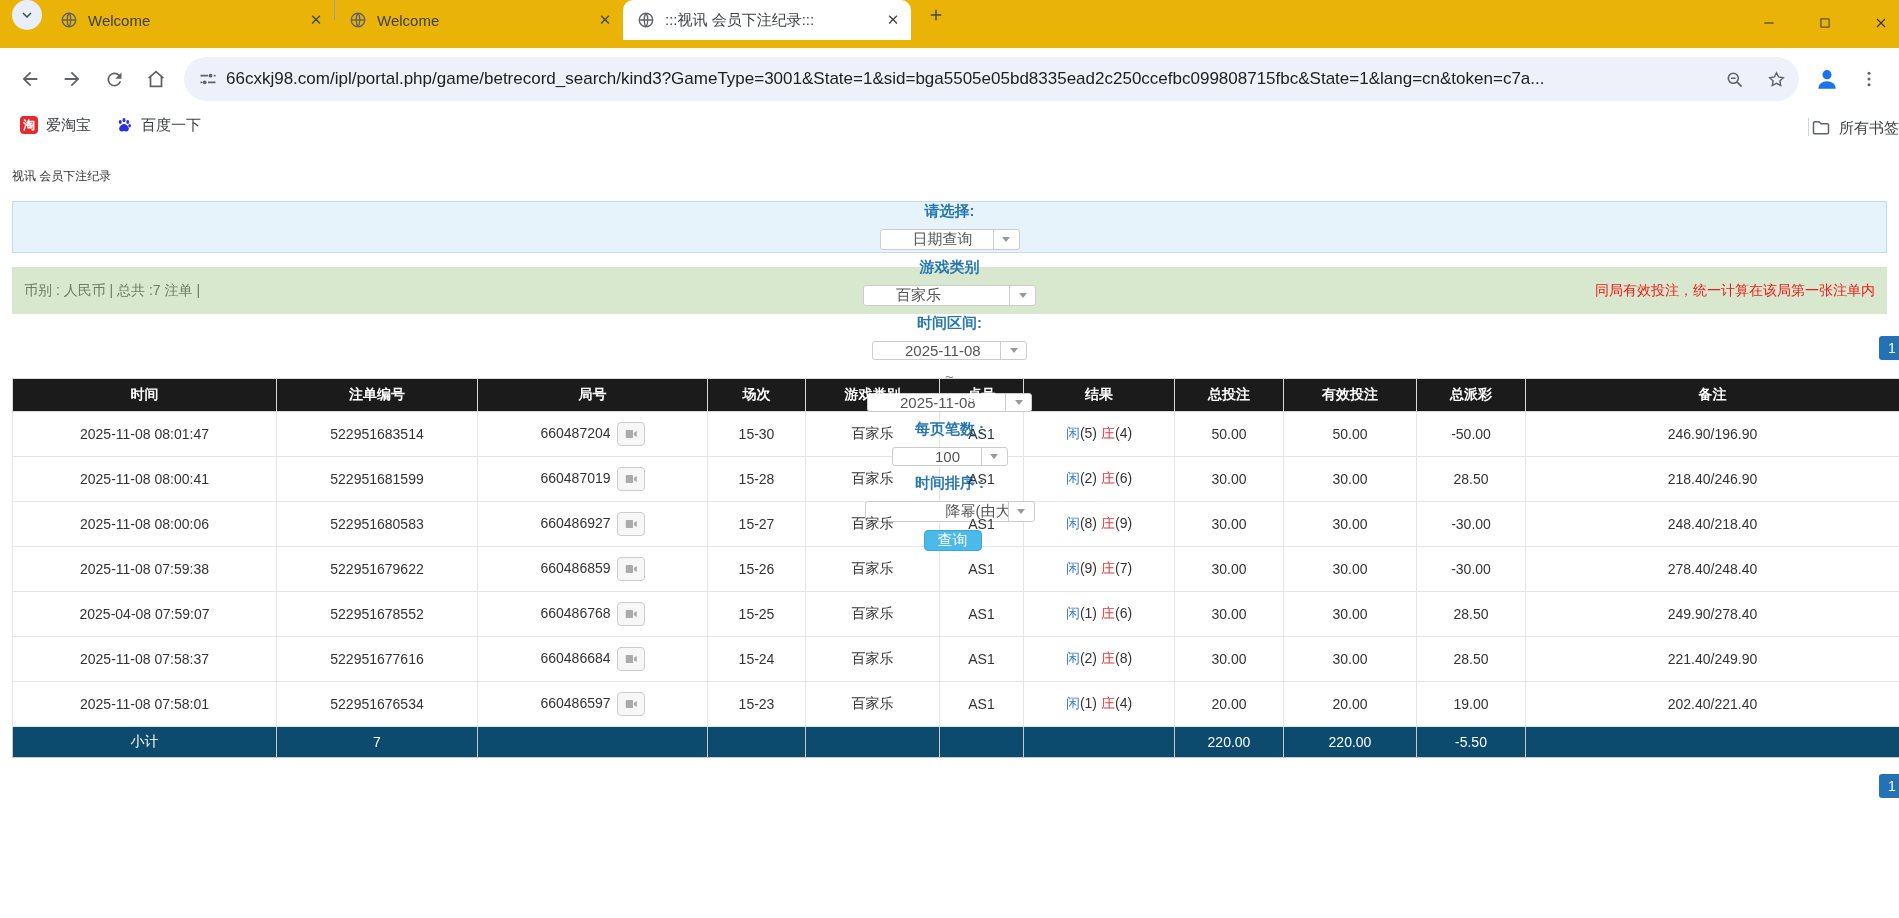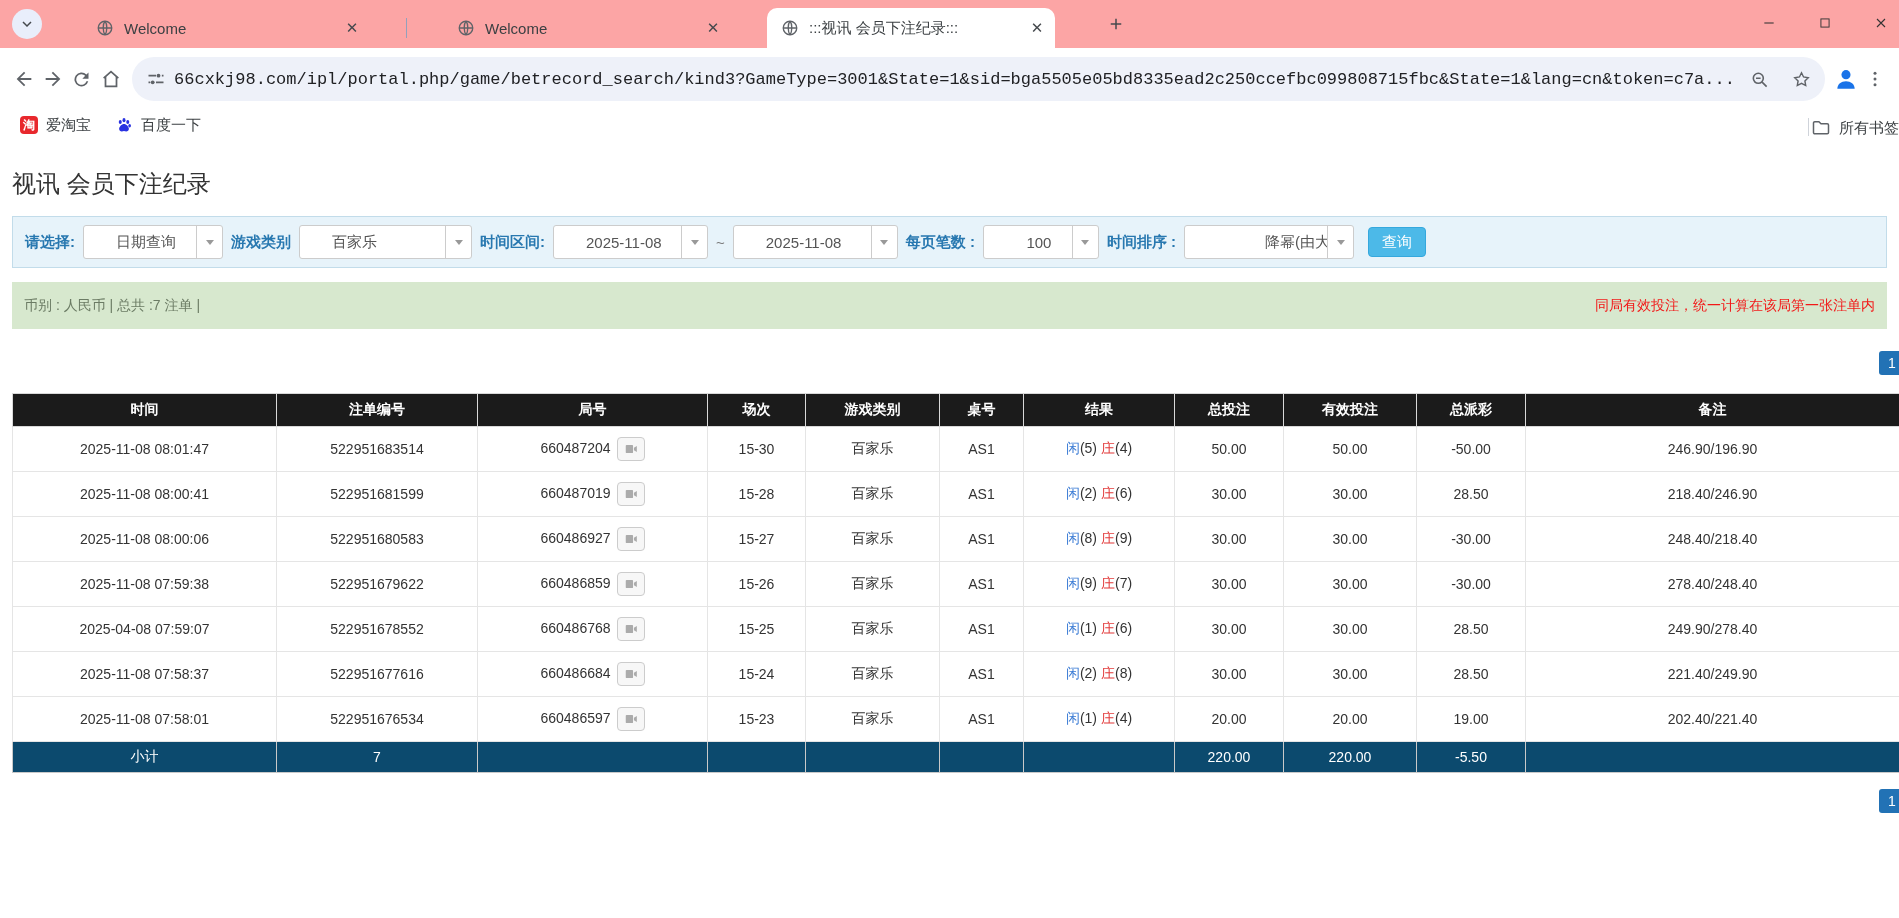--- a/index.html
+++ b/index.html
@@ -3,55 +3,55 @@
 <meta charset="utf-8">
 <style>
   * { box-sizing: border-box; }
   html,body { margin:0; padding:0; }
   body {
     width:1899px; height:918px; overflow:hidden;
     background:#fff;
     font-family:"Liberation Sans","DejaVu Sans",sans-serif;
   }
   
-  .tabstrip { height:48px; background:#fca5a5; display:flex; align-items:flex-end; position:relative;gap:36px; }
+  .tabstrip { height:48px; background:#eab308; display:flex; align-items:flex-start; position:relative; }
   .tab-search-btn { width:30px; height:30px; margin:0 4px 9px 12px; border:none; background:#e9eefb; border-radius:50%;
     display:flex; align-items:center; justify-content:center; padding:0; }
   .tab { width:288px; height:40px; display:flex; align-items:center; gap:10px; padding:0 8px 0 14px; }
   .tab .tab-title { flex:1; font-size:15px; color:#3c4043; white-space:nowrap; overflow:hidden; }
   .tab.active { background:#fff; border-radius:10px 10px 0 0; }
   .tab-close { width:20px; height:20px; border:none; background:transparent; color:#45494d; font-size:15px;
     line-height:20px; padding:0; border-radius:50%; }
   .tab-sep { width:1px; height:20px; background:#93a0bb; margin-bottom:10px; }
   .newtab-btn { width:30px; height:30px; margin:0 0 9px 10px; border:none; background:transparent; padding:0;
     display:flex; align-items:center; justify-content:center; }
   .win-controls { position:absolute; top:0; right:-10px; height:46px; display:flex; }
   .win-btn { width:56px; height:46px; border:none; background:transparent; display:flex; align-items:center; justify-content:center; padding:0; }
   .toolbar { height:62px; background:#fff; display:flex; align-items:center; padding:0 10px; gap:2px; }
   .nav-btn { width:40px; height:40px; border:none; background:transparent; border-radius:50%;
     display:flex; align-items:center; justify-content:center; padding:0; }
   .omnibox { flex:1; height:44px; background:#eef1f9; border-radius:22px; display:flex; align-items:center;
     padding:0 6px 0 14px; gap:8px; margin:0 6px; }
-  .omni-url { flex:1; font-size:17px; color:#202124; white-space:nowrap; overflow:hidden;font-family:Liberation Mono, monospace; }
+  .omni-url { flex:1; font-size:17px; color:#202124; white-space:nowrap; overflow:hidden; }
   .omni-icon-btn { width:34px; height:34px; border:none; background:transparent; border-radius:50%;
     display:flex; align-items:center; justify-content:center; padding:0; }
   .bookmarks-bar { height:30px; background:#fff; display:flex; align-items:center; padding:0 8px; }
   .bm-item { display:flex; align-items:center; gap:8px; height:26px; padding:0 12px; border:none; background:transparent;
     font-size:15px; color:#3c4043; border-radius:13px; }
   .tb-icon { width:18px; height:18px; background:#e8282d; border-radius:4px; color:#fff; font-size:12px; font-weight:bold;
     display:flex; align-items:center; justify-content:center; }
   .bm-right { margin-left:auto; margin-right:-8px; display:flex; align-items:flex-start; gap:2px;margin-top:6px; }
   .bm-divider { width:1px; height:18px; background:#cfd3da; }
   .all-bm-btn { display:flex; align-items:center; gap:8px; border:none; background:transparent;
     font-size:15px; color:#3c4043; white-space:nowrap; padding:0; }
   
   .content { padding:0 0 0 12px; }
-  .page-title { margin:28px 0 0; font-size:24px; font-weight:400; color:#333; }
+  .page-title { margin:28px 0 0; font-size:12px; font-weight:400; color:#333; }
   .filterbar { margin:16px 12px 0 0; background:#e7f3fa; border:1px solid #c2dcea; height:52px;
-    display:flex; align-items:center; padding:0 12px; gap:8px; }
+    display:flex; align-items:center; padding:0 12px; gap:8px;flex-direction:column; }
   .flabel { color:#2878b0; font-weight:bold; font-size:15px; white-space:nowrap; }
   .sel { height:34px; background:#fff; border:1px solid #ccc; border-radius:3px; display:flex; align-items:center; }
   .sel-text { padding:0 10px; font-size:15px; color:#555; flex:1; white-space:nowrap; overflow:hidden;margin-left:22px; }
   .sel-arrow { width:26px; align-self:stretch; border-left:1px solid #ccc; display:flex; align-items:center; justify-content:center; }
   .tri { width:0; height:0; border-left:4px solid transparent; border-right:4px solid transparent; border-top:5px solid #999; }
   .w140{width:140px;} .w173{width:173px;} .w155{width:155px;} .w165{width:165px;} .w95{width:116px;text-align:center;} .w170{width:170px;padding-left:48px;}
   .tilde { color:#777; font-size:15px; }
   .search-btn { height:30px; padding:0 13px; background:#4cb9e8; border:1px solid #35a8dd; border-radius:4px;
     color:#fff; font-size:15px; margin-left:6px; }
   .infobar { margin:14px 12px 0 0; background:#d7e8ce; height:47px; display:flex; align-items:center;

